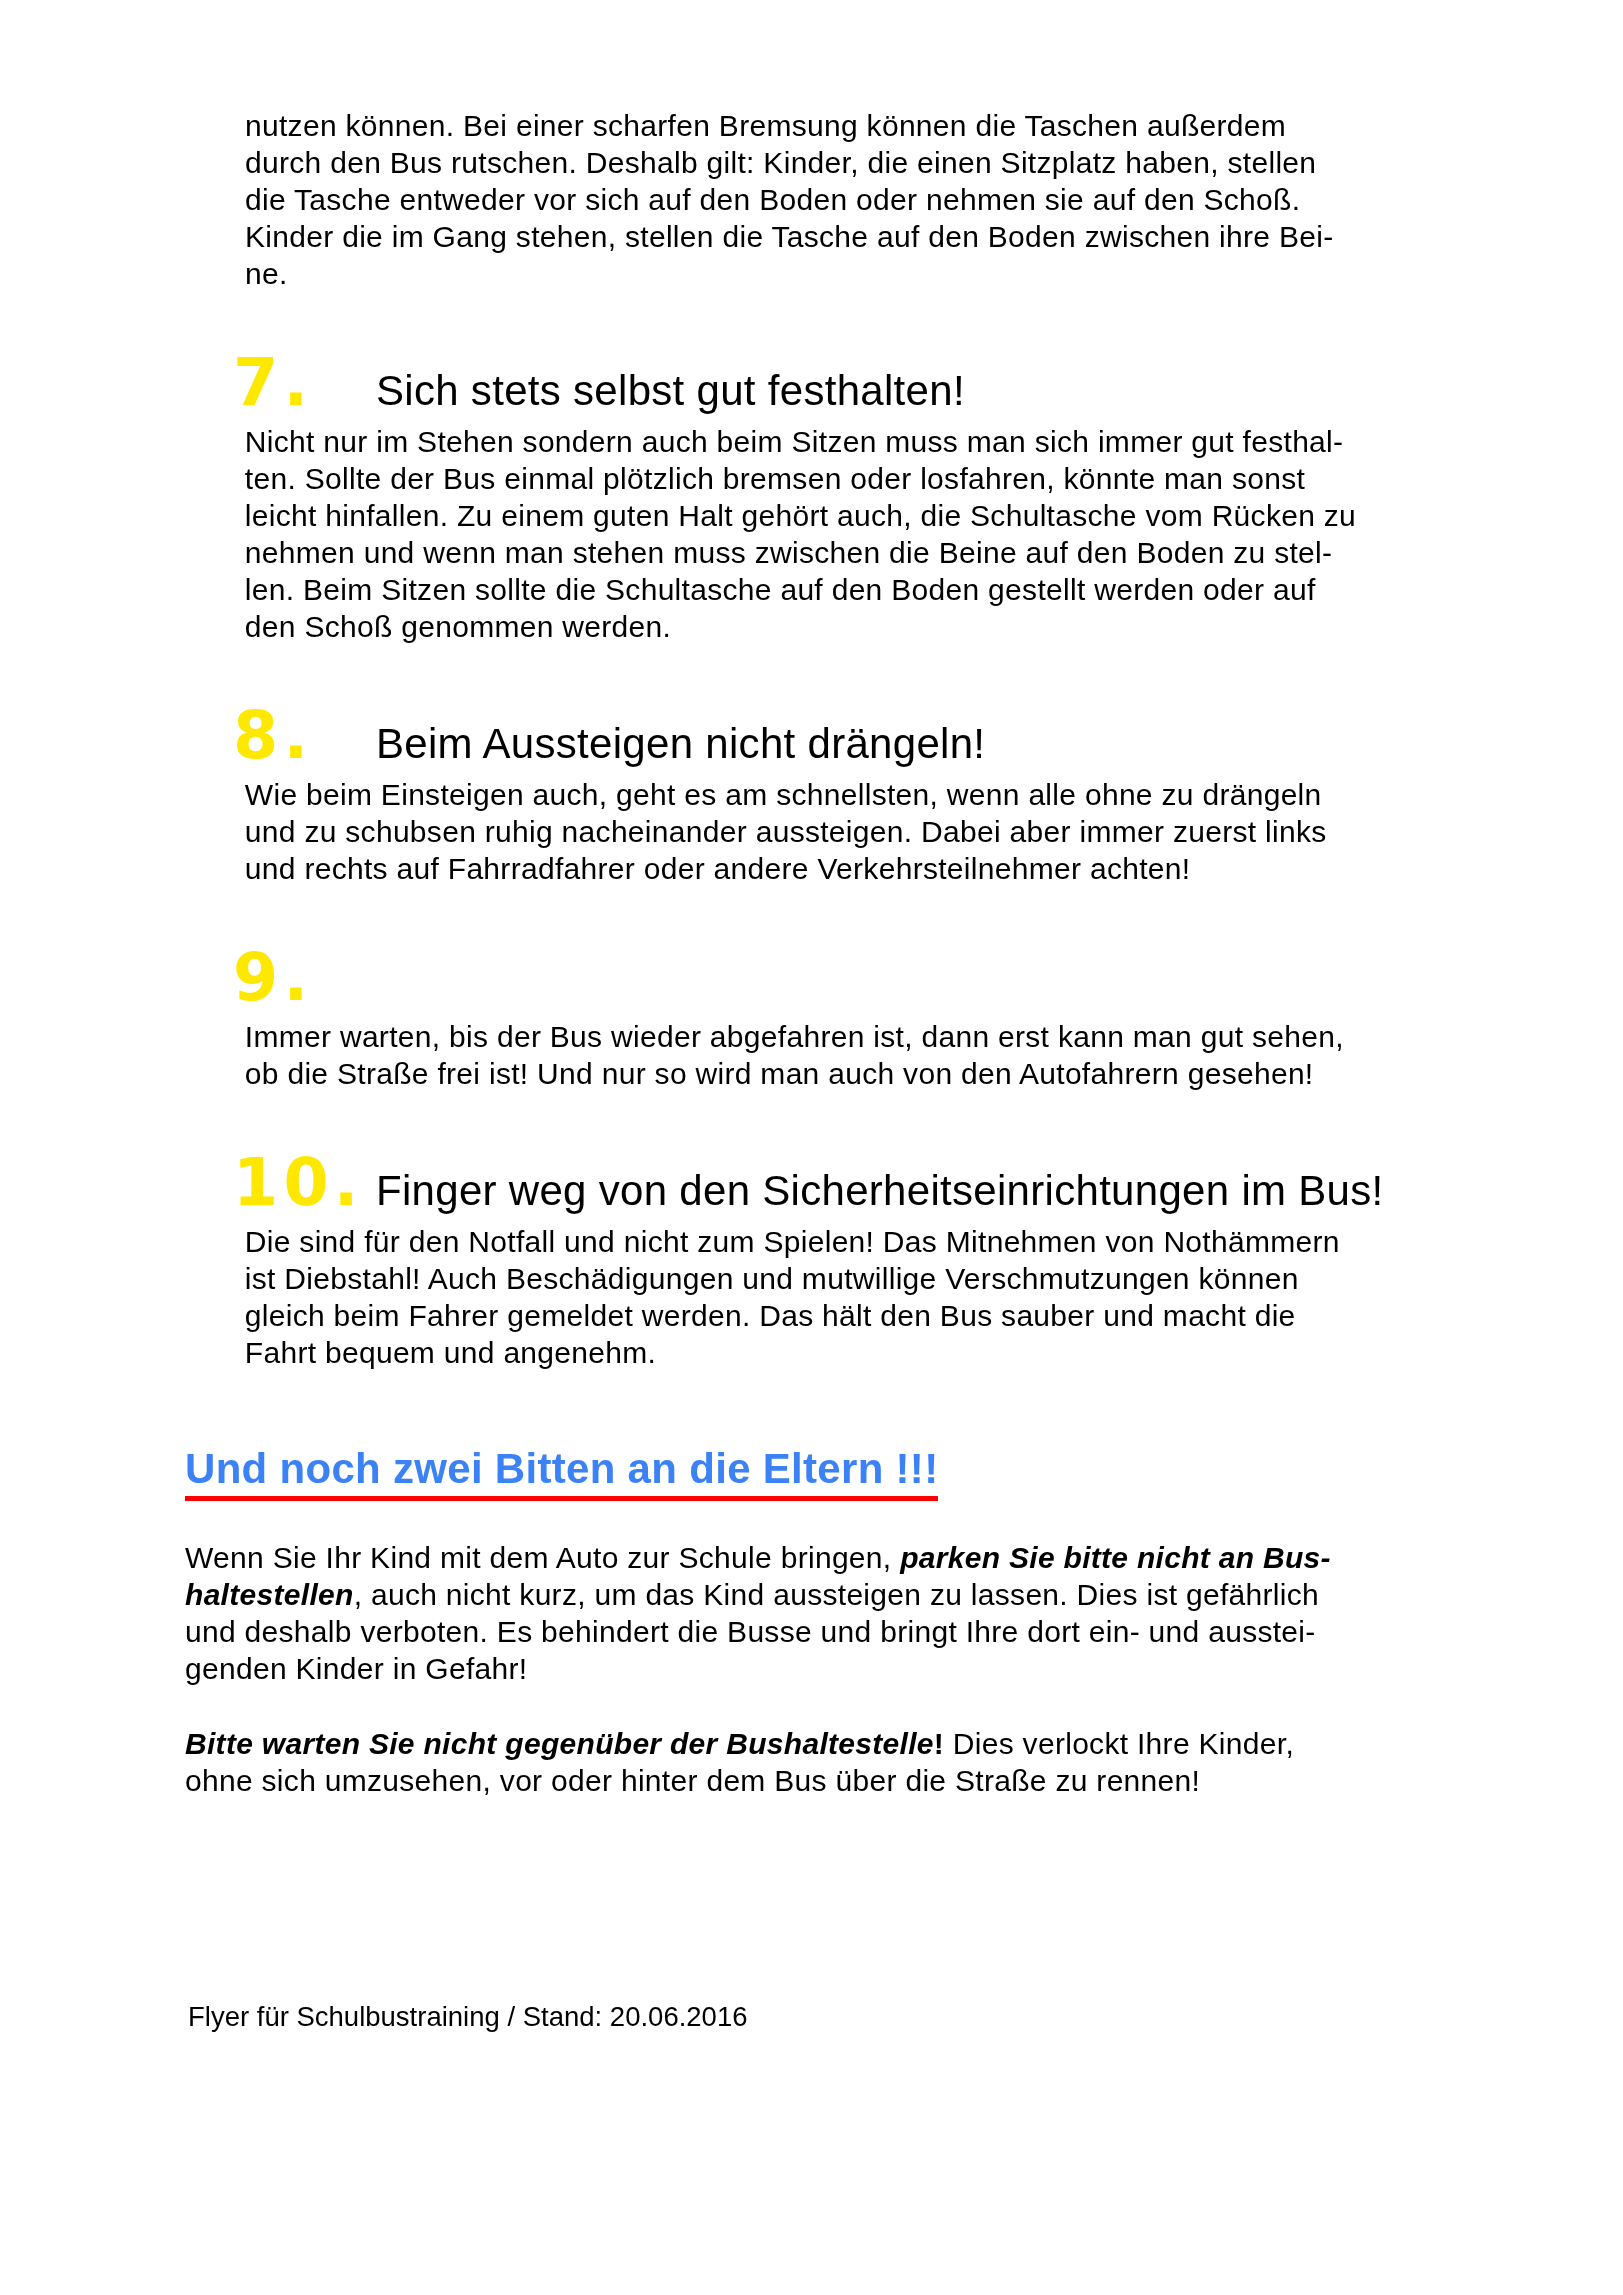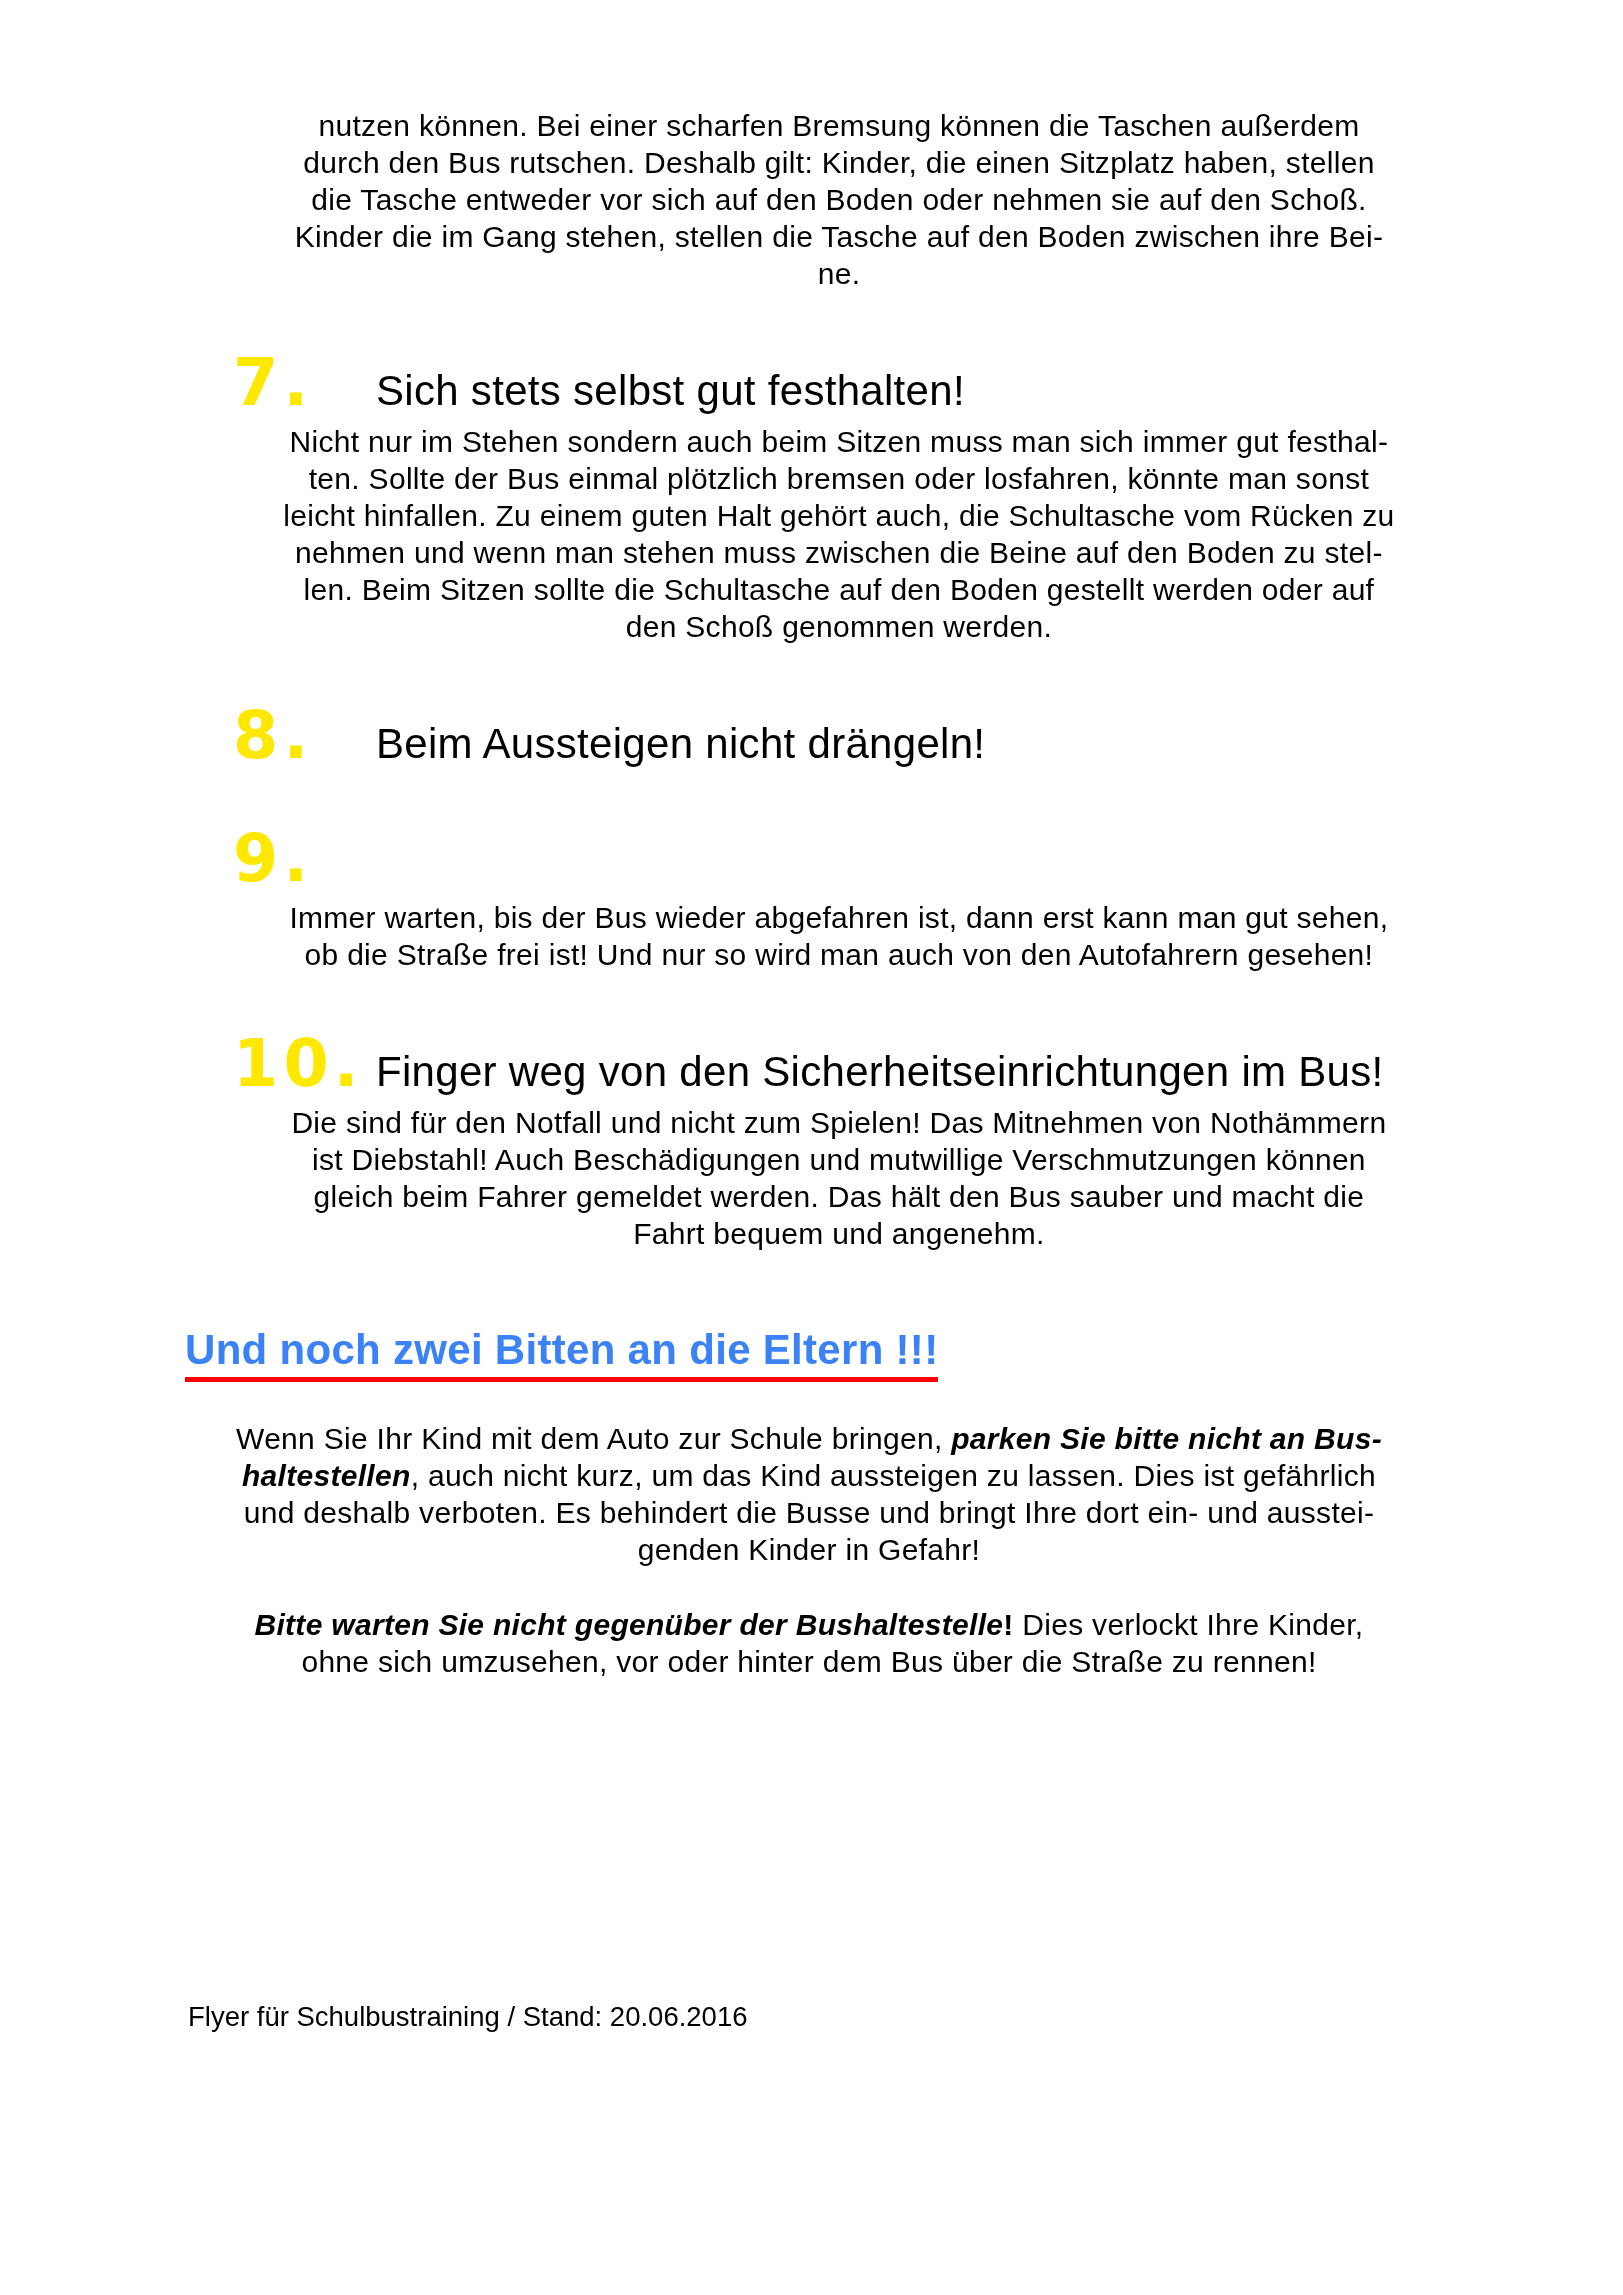--- a/index.html
+++ b/index.html
@@ -12,21 +12,20 @@
     color:#000000;
     overflow:hidden;
     box-sizing:border-box;
     padding:77px 190px 0 185px;
   }
   .body-text{
     font-size:30px;
     line-height:37px;
     white-space:pre-line;
     letter-spacing:0.3px;
-    text-align:center;
   }
   .intro{
     margin-left:60px;
   }
   .section{
     margin-top:58px;
     margin-left:48px;
   }
   .section-header{
     display:flex;
@@ -101,20 +100,23 @@
 nehmen und wenn man stehen muss zwischen die Beine auf den Boden zu stel-
 len. Beim Sitzen sollte die Schultasche auf den Boden gestellt werden oder auf
 den Schoß genommen werden.</p>
   </div>
 
   <div class="section">
     <div class="section-header">
       <span class="sec-number">8.</span>
       <span class="sec-title">Beim Aussteigen nicht drängeln!</span>
     </div>
+    <p class="body-text section-body">Wie beim Einsteigen auch, geht es am schnellsten, wenn alle ohne zu drängeln
+und zu schubsen ruhig nacheinander aussteigen. Dabei aber immer zuerst links
+und rechts auf Fahrradfahrer oder andere Verkehrsteilnehmer achten!</p>
   </div>
 
   <div class="section">
     <div class="section-header">
       <span class="sec-number">9.</span>
     </div>
     <p class="body-text section-body">Immer warten, bis der Bus wieder abgefahren ist, dann erst kann man gut sehen,
 ob die Straße frei ist! Und nur so wird man auch von den Autofahrern gesehen!</p>
   </div>
 

